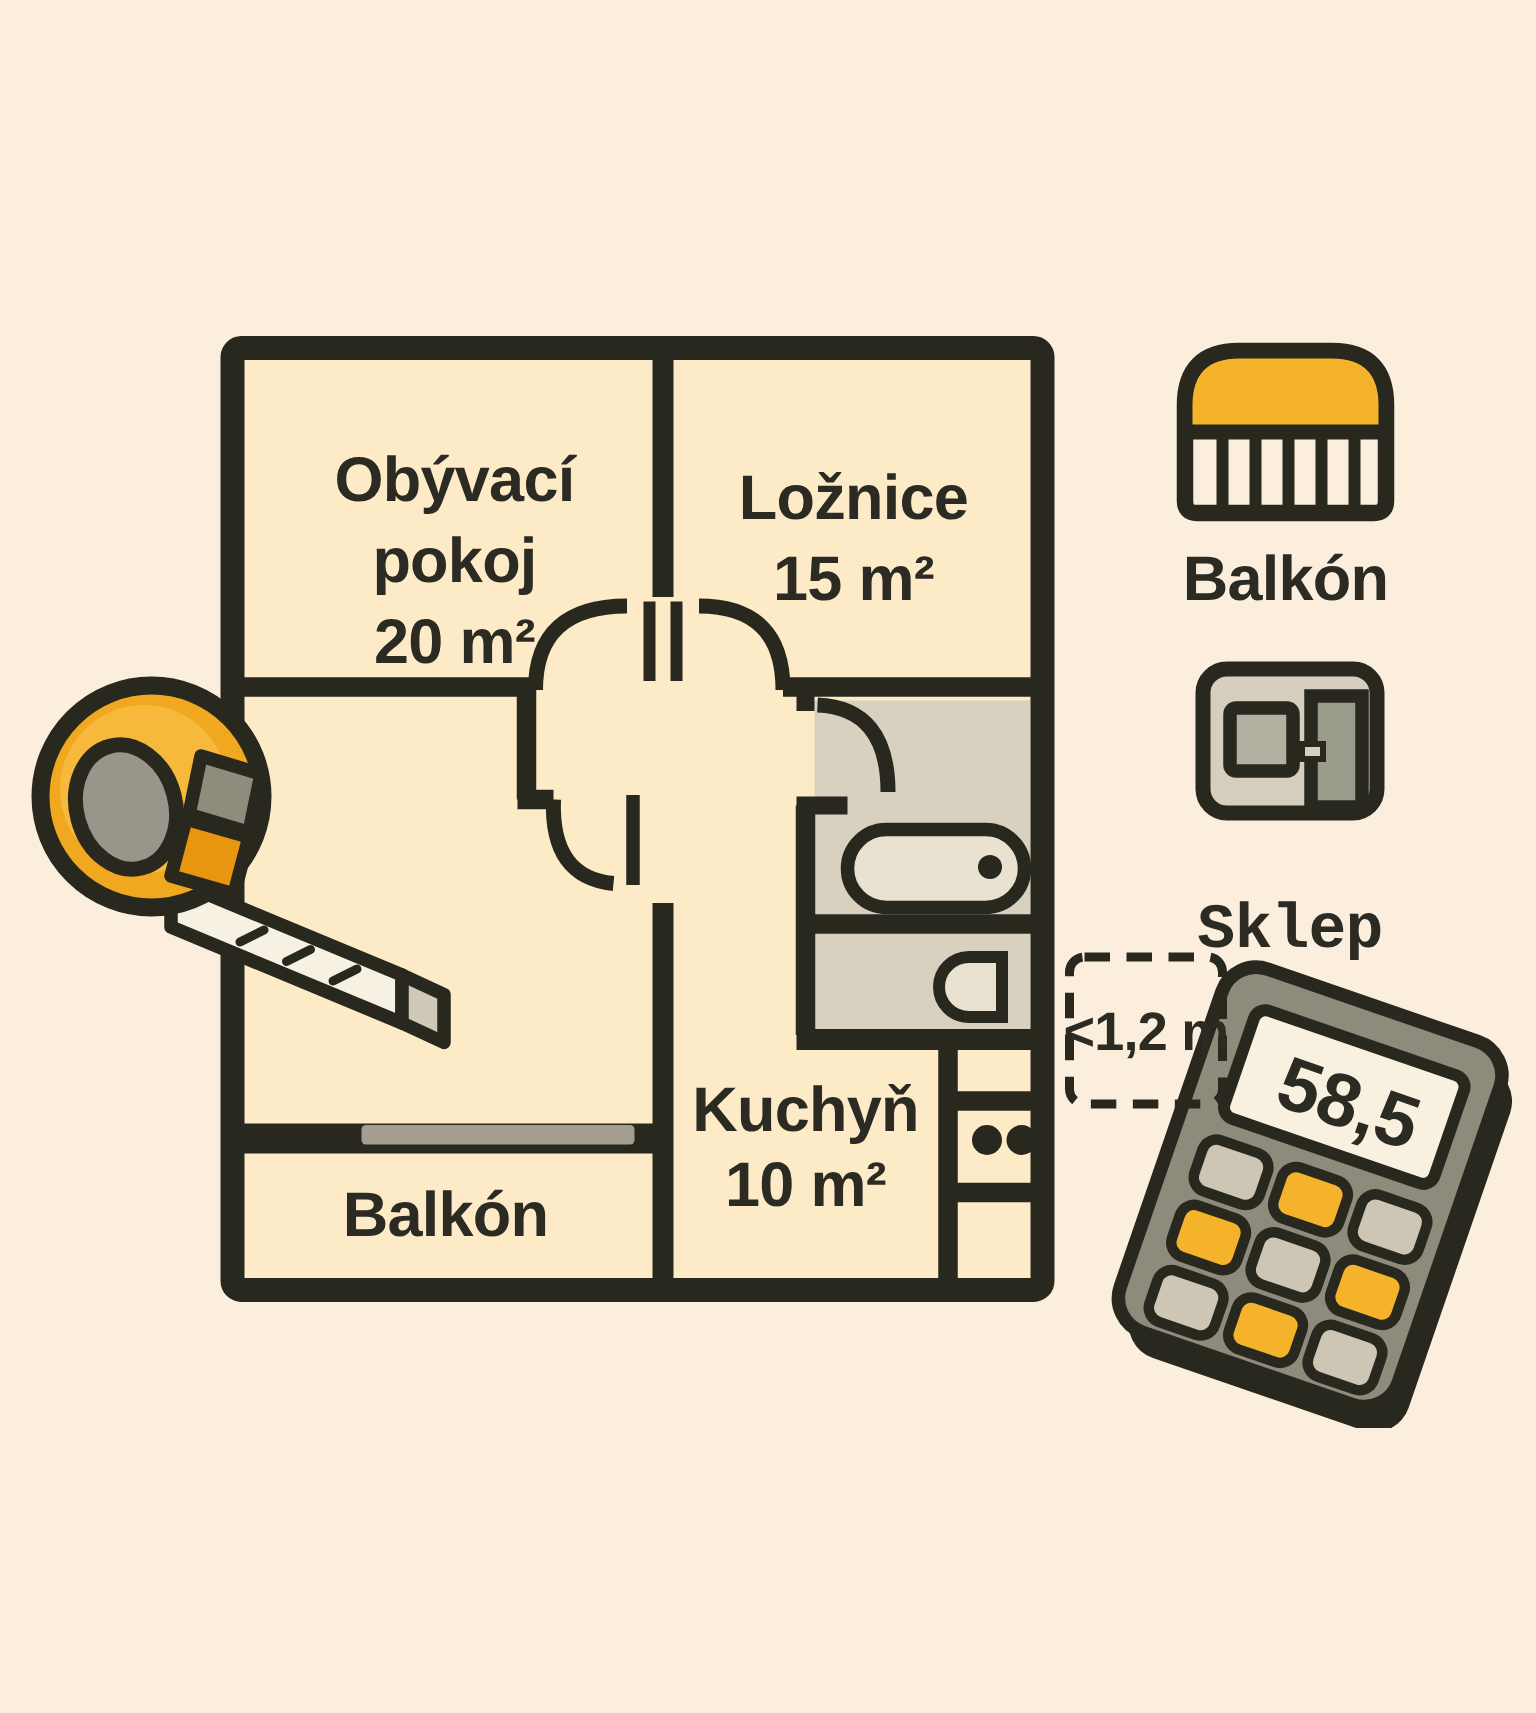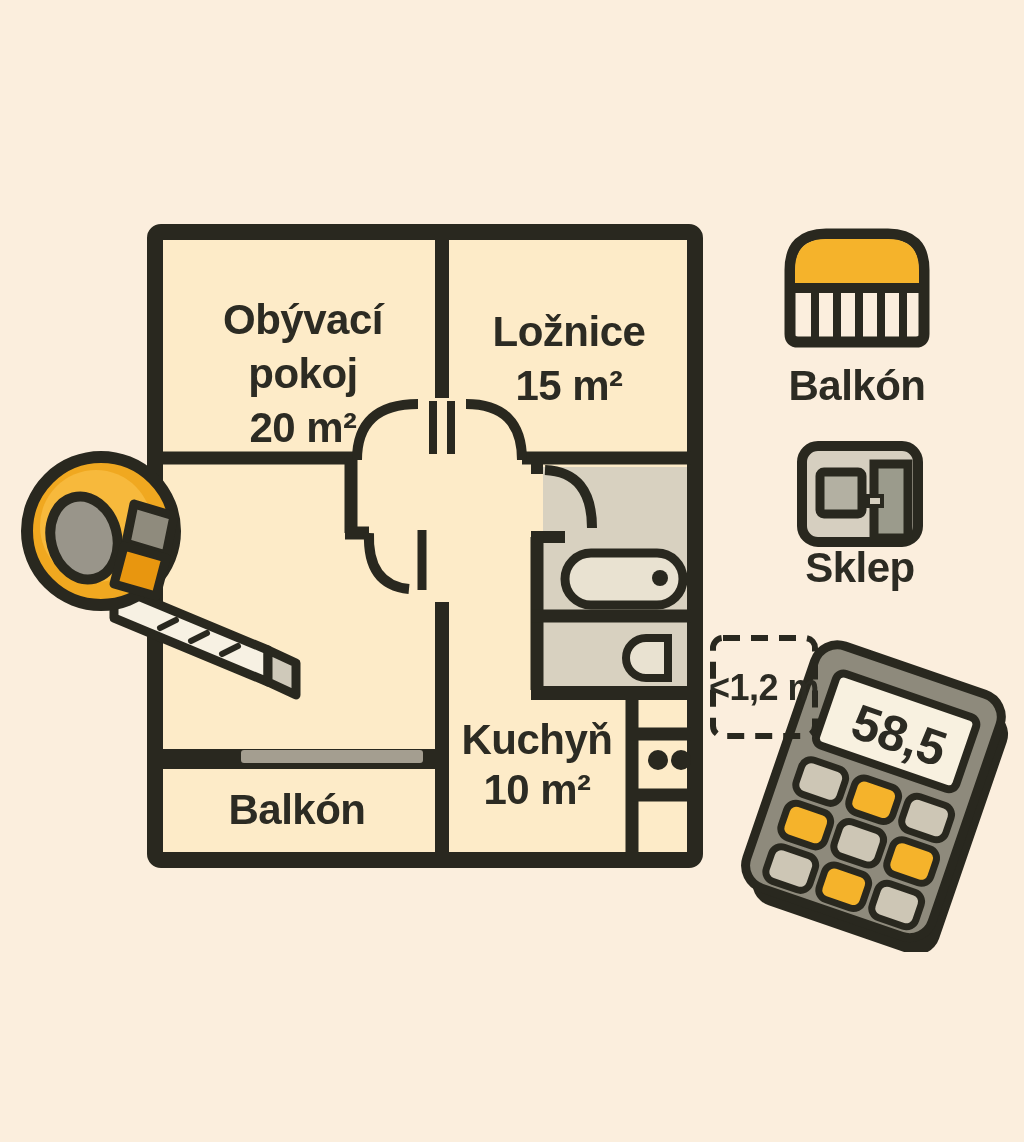--- a/index.html
+++ b/index.html
@@ -120,21 +120,21 @@
     </g>
   </svg>
   <div class="abs legend-label" style="left:778px;top:362px;width:158px;">Balkón</div>
 
   <svg class="abs" style="left:794px;top:438px;" width="132" height="112" viewBox="0 0 132 112">
     <rect x="8" y="8" width="116" height="96" rx="16" fill="#d6cfc0" stroke="#29281f" stroke-width="10"></rect>
     <rect x="26" y="34" width="42" height="42" rx="4" fill="#b3b0a2" stroke="#29281f" stroke-width="9"></rect>
     <rect x="80" y="26" width="34" height="74" fill="#9b9b8c" stroke="#29281f" stroke-width="9"></rect>
     <rect x="74" y="58" width="14" height="10" fill="#d6cfc0" stroke="#29281f" stroke-width="4"></rect>
   </svg>
-  <div class="abs legend-label" style="left:794px;top:544px;width:132px;">Sklep</div>
+  <div class="abs legend-label" style="left:794px;top:596px;width:132px;font-family:Liberation Mono, monospace;">Sklep</div>
 
   <svg class="abs" style="left:707px;top:632px;z-index:2;" width="116" height="112" viewBox="0 0 116 112">
     <rect x="6" y="6" width="102" height="98" rx="10" fill="none" stroke="#29281f" stroke-width="6" stroke-dasharray="17 11"></rect>
     <text class="anno-text" x="57" y="68" text-anchor="middle">&lt;1,2 m</text>
   </svg>
 
   <svg class="abs" style="left:722px;top:622px;" width="300" height="330" viewBox="0 0 300 330">
     <g transform="rotate(19 150 155)">
       <rect x="70" y="54" width="196" height="256" rx="24" fill="#29281f"></rect>
       <rect x="58" y="40" width="196" height="256" rx="24" fill="#8e8a7c" stroke="#29281f" stroke-width="9"></rect>

